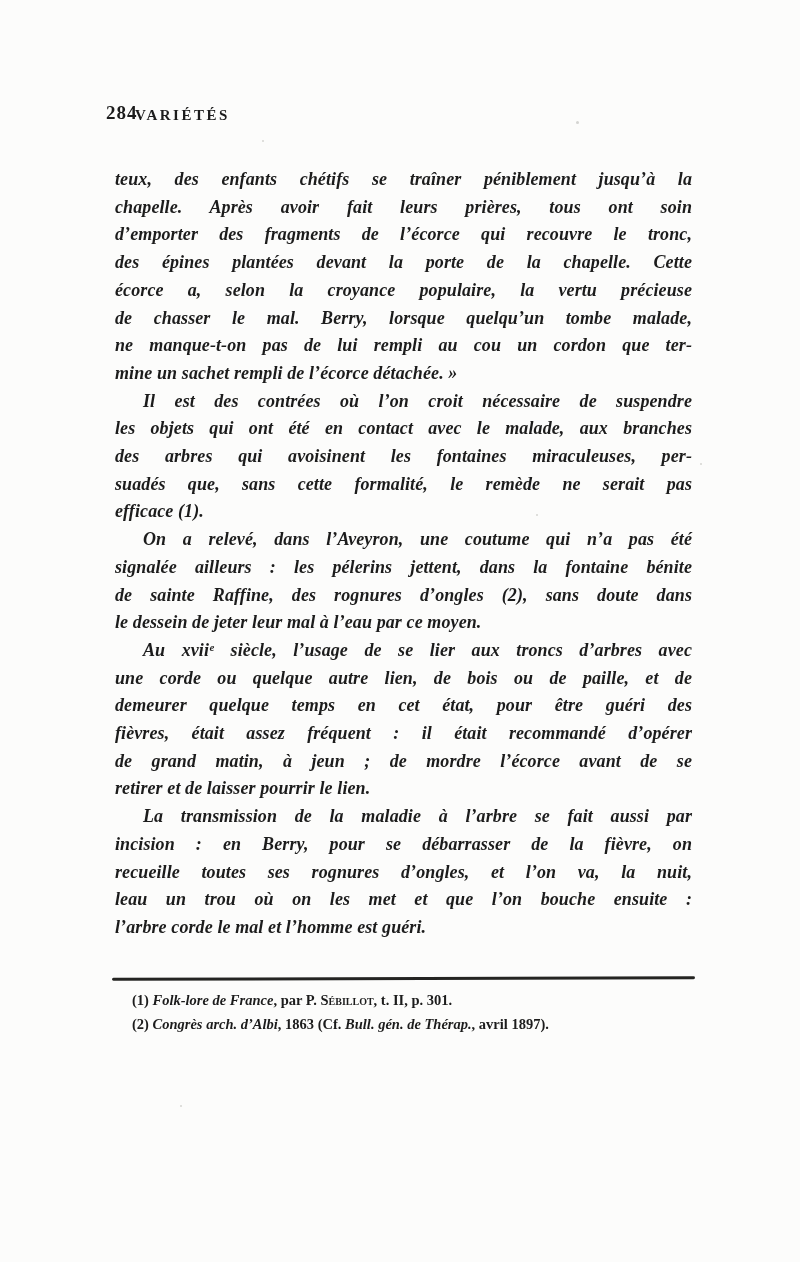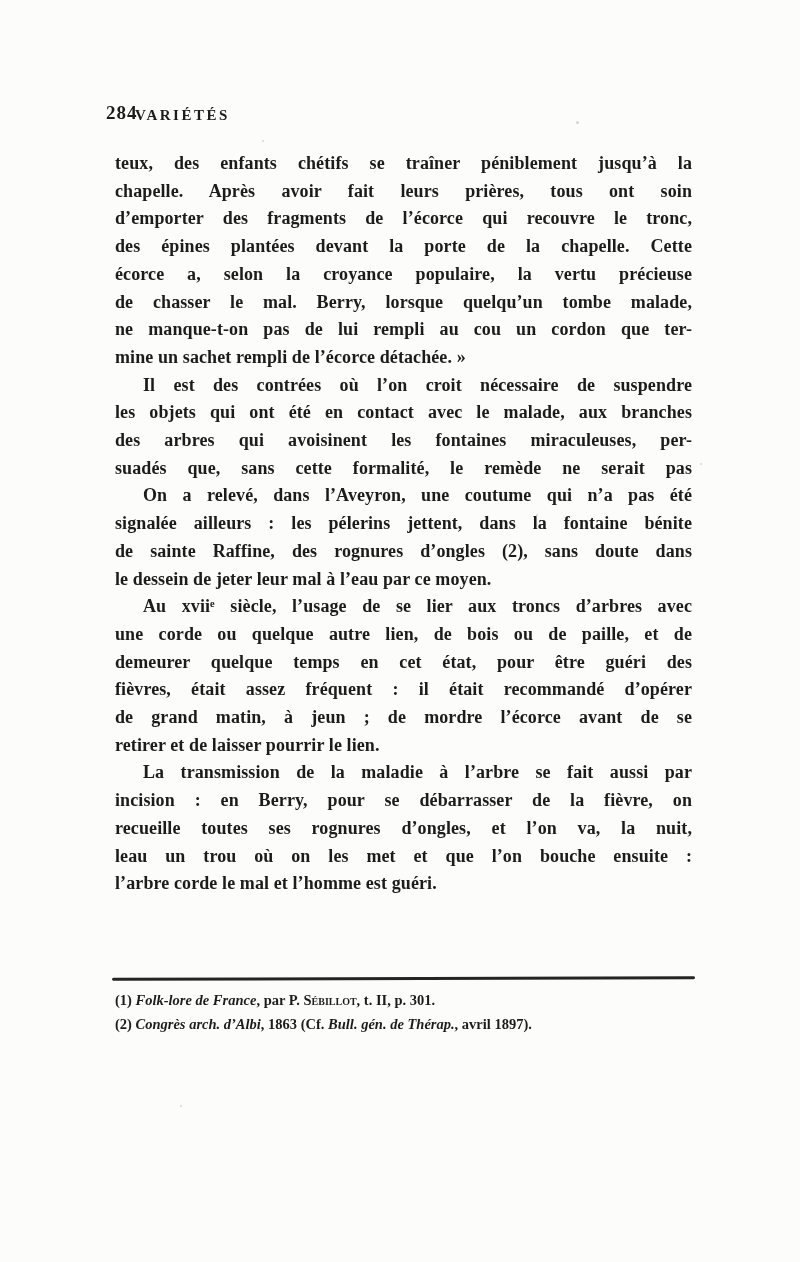--- a/index.html
+++ b/index.html
@@ -27,47 +27,48 @@
     top: 107px;
     width: 577px;
     font-size: 15px;
     font-weight: bold;
     letter-spacing: 2.5px;
     transform: translateX(20px);
   }
   .bodytext {
     position: absolute;
     left: 115px;
-    top: 150px;
+    top: 166px;
     width: 577px;
     font-size: 18px;
     font-weight: bold;
     line-height: 27.7px;
     letter-spacing: 0.1px;
+    font-style: italic;
   }
   .line {
     text-align: justify;
     text-align-last: justify;
     text-justify: inter-word;
   }
   .line.end { text-align-last: left; }
   .line.ind { text-indent: 28px; }
   .fnrule {
     position: absolute;
     left: 112px;
     top: 977px;
     width: 583px;
     height: 3px;
     background: #242422;
     border-radius: 2px;
     transform: rotate(-0.15deg);
   }
   .footnotes {
     position: absolute;
-    left: 100px;
+    left: 117px;
     top: 989px;
     width: 582px;
     font-size: 14.5px;
     font-weight: bold;
     line-height: 23.5px;
   }
   .fnline { text-indent: 15px; white-space: nowrap; }
   .it { font-style: italic; }
   .sc { font-variant: small-caps; }
   .speck {
@@ -92,20 +93,21 @@
       <div class="line">d’emporter des fragments de l’écorce qui recouvre le tronc,</div>
       <div class="line">des épines plantées devant la porte de la chapelle. Cette</div>
       <div class="line">écorce a, selon la croyance populaire, la vertu précieuse</div>
       <div class="line">de chasser le mal. Berry, lorsque quelqu’un tombe malade,</div>
       <div class="line">ne manque-t-on pas de lui rempli au cou un cordon que ter-</div>
       <div class="line end">mine un sachet rempli de l’écorce détachée. »</div>
       <div class="line ind">Il est des contrées où l’on croit nécessaire de suspendre</div>
       <div class="line">les objets qui ont été en contact avec le malade, aux branches</div>
       <div class="line">des arbres qui avoisinent les fontaines miraculeuses, per-</div>
       <div class="line">suadés que, sans cette formalité, le remède ne serait pas</div>
+      <div class="line end">efficace (1).</div>
       <div class="line ind">On a relevé, dans l’Aveyron, une coutume qui n’a pas été</div>
       <div class="line">signalée ailleurs : les pélerins jettent, dans la fontaine bénite</div>
       <div class="line">de sainte Raffine, des rognures d’ongles (2), sans doute dans</div>
       <div class="line end">le dessein de jeter leur mal à l’eau par ce moyen.</div>
       <div class="line ind">Au xviiᵉ siècle, l’usage de se lier aux troncs d’arbres avec</div>
       <div class="line">une corde ou quelque autre lien, de bois ou de paille, et de</div>
       <div class="line">demeurer quelque temps en cet état, pour être guéri des</div>
       <div class="line">fièvres, était assez fréquent : il était recommandé d’opérer</div>
       <div class="line">de grand matin, à jeun ; de mordre l’écorce avant de se</div>
       <div class="line end">retirer et de laisser pourrir le lien.</div>

